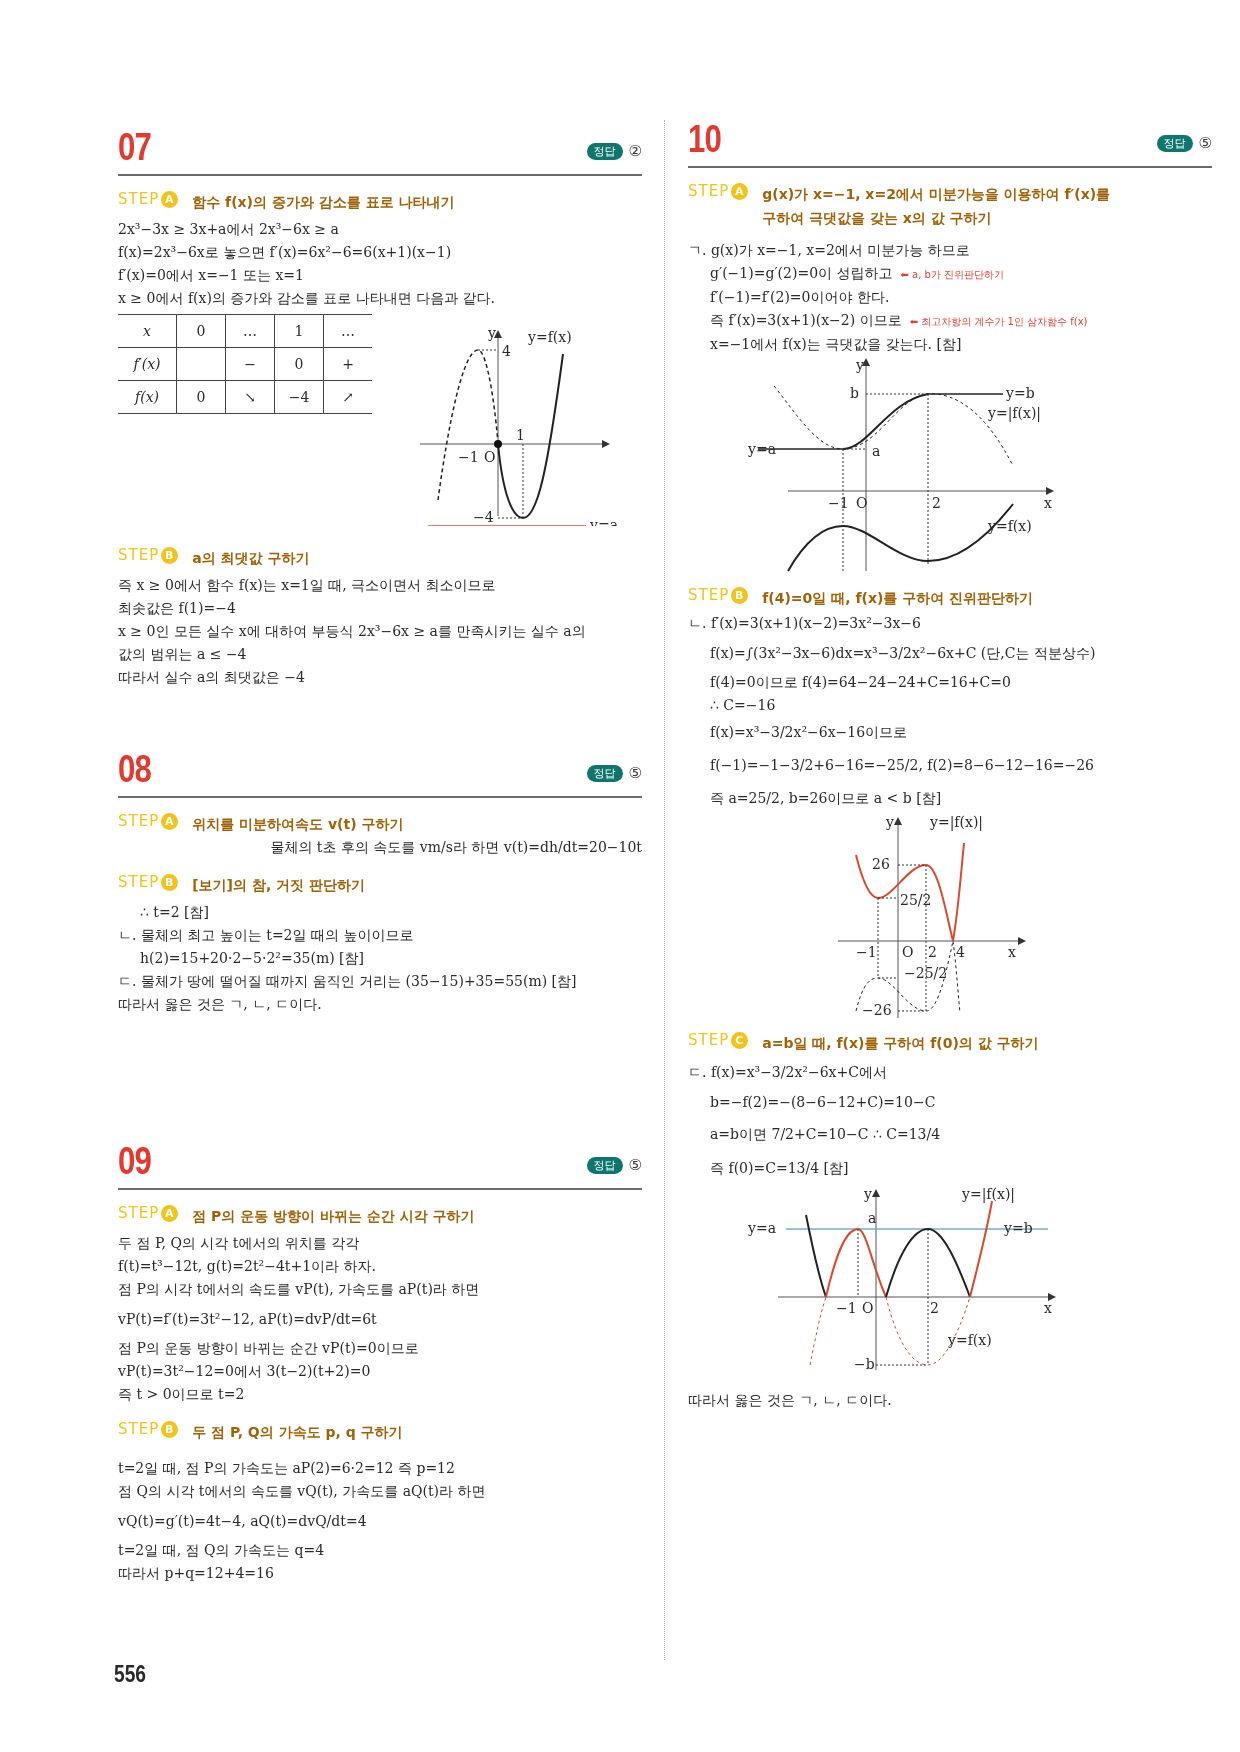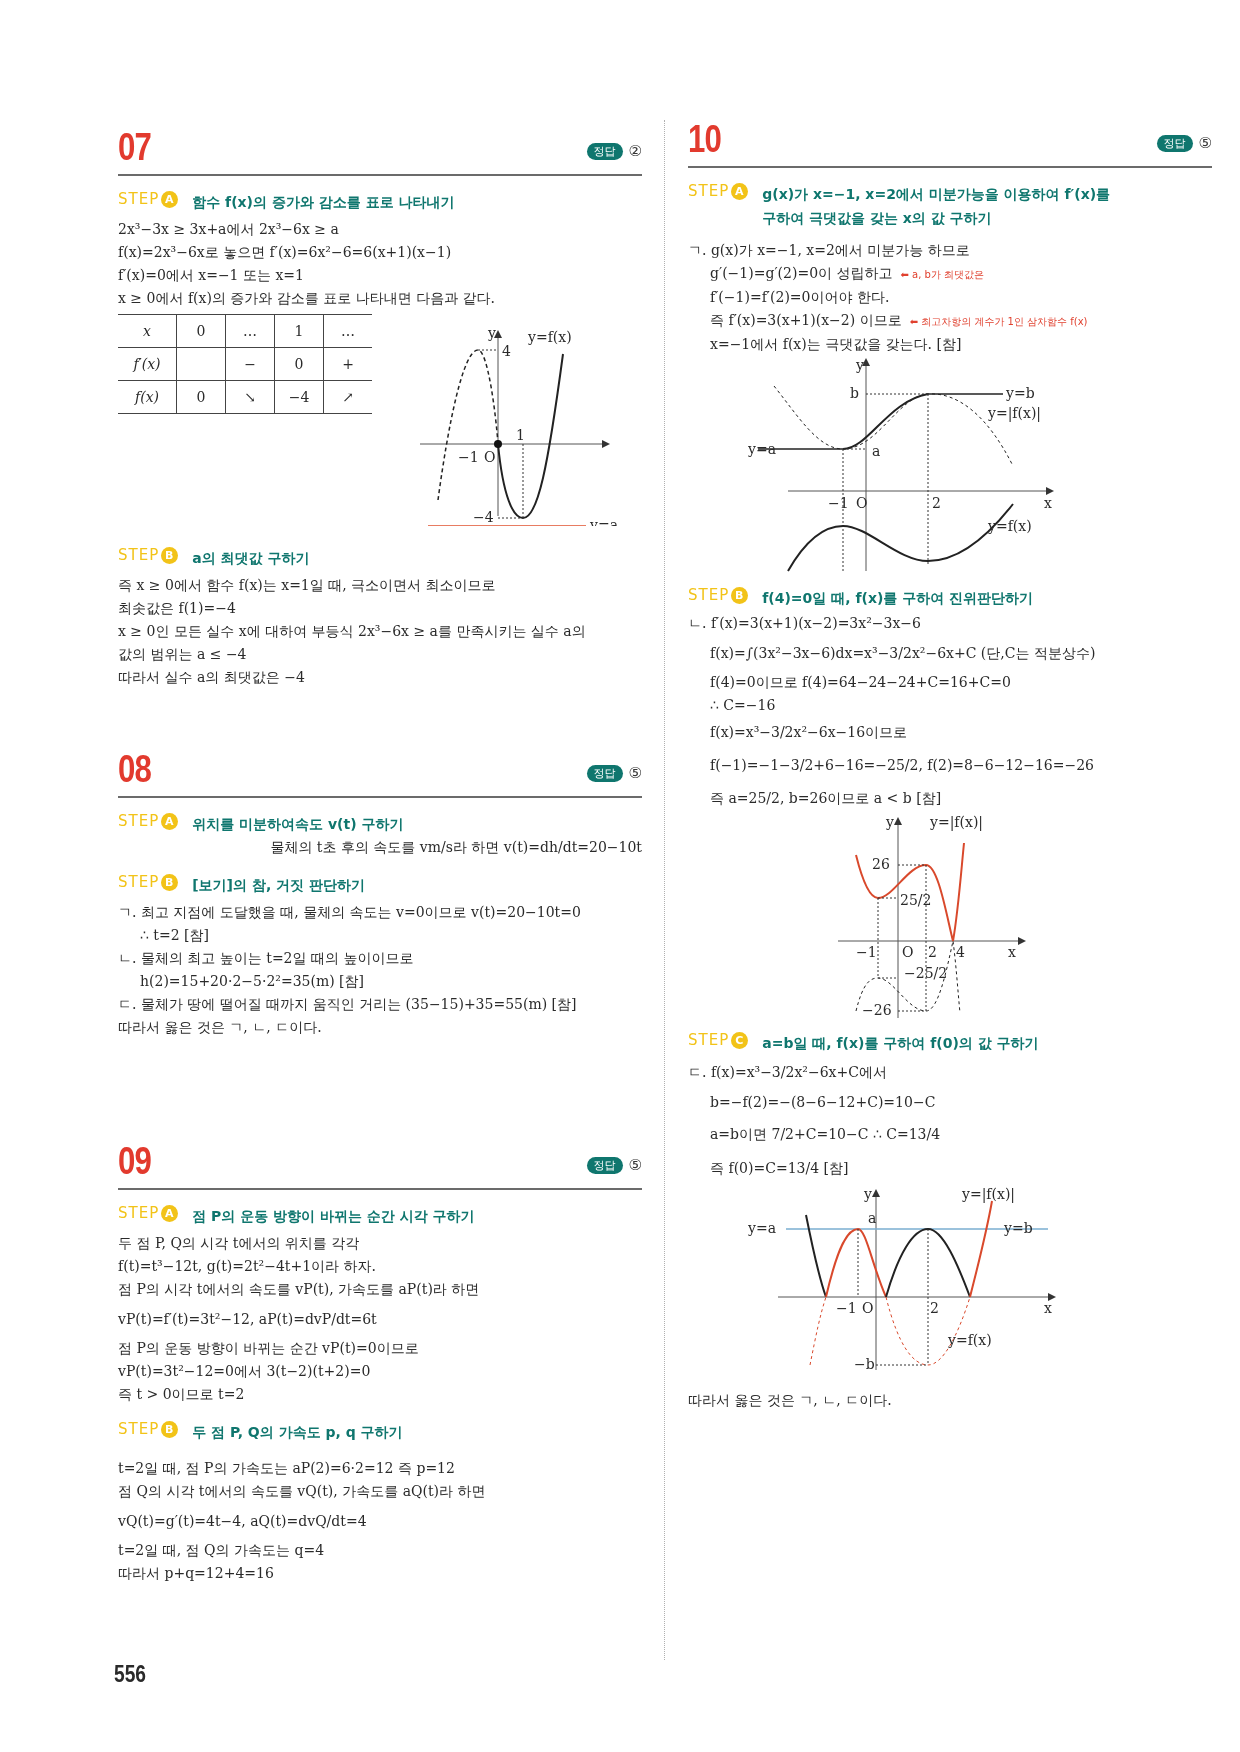--- a/index.html
+++ b/index.html
@@ -14,21 +14,21 @@
   .pnum { position:absolute; left:0; top:0; font-family:"Liberation Sans","DejaVu Sans",sans-serif;
           font-weight:bold; font-size:38px; color:#e23a2e; letter-spacing:-1px; transform:scaleX(0.82); transform-origin:left; }
   .ans { position:absolute; right:0; top:16px; display:flex; align-items:center; gap:6px; }
   .ans-pill { background:#0f766e; color:#fff; font-family:"DejaVu Sans",sans-serif; font-size:11px;
               border-radius:9px; padding:1px 7px; }
   .ans-num { font-family:"DejaVu Sans",sans-serif; font-size:15px; color:#333; }
   .step { display:flex; align-items:flex-start; margin-top:14px; }
   .step-tag { font-family:"DejaVu Sans",sans-serif; color:#f2c318; font-size:15px; letter-spacing:1px; white-space:nowrap; display:flex; align-items:center; }
   .step-badge { display:inline-block; width:17px; height:17px; border-radius:50%; background:#f2c318; color:#fff;
                 font-size:11px; font-weight:bold; text-align:center; line-height:17px; margin-left:2px; }
-  .step-title { font-family:"DejaVu Sans",sans-serif; font-weight:bold; font-size:14px; color:#0f766e; margin-left:14px; line-height:24px; }
+  .step-title { font-family:"DejaVu Sans",sans-serif; font-weight:bold; font-size:14px; color:#a16207; margin-left:14px; line-height:24px; }
   .line { font-family:"DejaVu Serif",serif; font-size:14px; line-height:23px; color:#2a2a2a; white-space:nowrap; }
   .ind { padding-left:22px; }
   .note { font-family:"DejaVu Sans",sans-serif; color:#e0402e; font-size:10px; margin-left:8px; }
   table.inc { border-collapse:collapse; font-size:14px; margin-top:4px; }
   table.inc td { border-top:1px solid #444; border-bottom:1px solid #444; border-left:1px solid #444; width:46px; height:30px; text-align:center; }
   table.inc td:first-child { border-left:none; width:56px; font-style:italic; }
   .graph { position:absolute; }
   .pagenum { position:absolute; left:114px; top:1660px; font-family:"Liberation Sans",sans-serif; font-weight:bold; font-size:24px; color:#2a2a2a; transform:scaleX(0.8); transform-origin:left; }
   svg text { font-family:"DejaVu Serif",serif; font-size:14px; fill:#2a2a2a; }
 </style>
@@ -141,21 +141,20 @@
     </div>
     <div class="line" style="margin-top:0;text-align:right;">물체의 t초 후의 속도를 vm/s라 하면 v(t)=dh/dt=20−10t</div>
     <div class="step">
       <span class="step-tag">
           <span>STEP</span>
           <span class="step-badge">B</span>
         </span>
       <span class="step-title">[보기]의 참, 거짓 판단하기</span>
     </div>
     <div style="margin-top:4px;">
-      <div class="line">ㄱ. 최고 지점에 도달했을 때, 물체의 속도는 v=0이므로 v(t)=20−10t=0</div>
       <div class="line ind">∴ t=2 [참]</div>
       <div class="line">ㄴ. 물체의 최고 높이는 t=2일 때의 높이이므로</div>
       <div class="line ind">h(2)=15+20·2−5·2²=35(m) [참]</div>
       <div class="line">ㄷ. 물체가 땅에 떨어질 때까지 움직인 거리는 (35−15)+35=55(m) [참]</div>
       <div class="line">따라서 옳은 것은 ㄱ, ㄴ, ㄷ이다.</div>
     </div>
   </div>
 
   <div class="problem" style="top:1022px;">
     <div class="ph">
@@ -212,21 +211,21 @@
           <span>STEP</span>
           <span class="step-badge">A</span>
         </span>
       <span class="step-title">
         <span>g(x)가 x=−1, x=2에서 미분가능을 이용하여 f′(x)를</span><br>
         <span>구하여 극댓값을 갖는 x의 값 구하기</span>
       </span>
     </div>
     <div style="margin-top:9px;">
       <div class="line">ㄱ. g(x)가 x=−1, x=2에서 미분가능 하므로</div>
-      <div class="line ind"><span>g′(−1)=g′(2)=0이 성립하고</span><span class="note">⬅ a, b가 최댓값은</span></div>
+      <div class="line ind"><span>g′(−1)=g′(2)=0이 성립하고</span><span class="note">⬅ a, b가 진위판단하기</span></div>
       <div class="line ind">f′(−1)=f′(2)=0이어야 한다.</div>
       <div class="line ind"><span>즉 f′(x)=3(x+1)(x−2) 이므로</span><span class="note">⬅ 최고차항의 계수가 1인 삼차함수 f(x)</span></div>
       <div class="line ind">x=−1에서 f(x)는 극댓값을 갖는다. [참]</div>
     </div>
 
     <svg width="420" height="220" style="margin-left:60px;">
       <line x1="40" y1="135" x2="298" y2="135" stroke="#555"></line>
       <polygon points="298,131 306,135 298,139" fill="#333"></polygon>
       <line x1="118" y1="215" x2="118" y2="4" stroke="#555"></line>
       <polygon points="114,10 118,2 122,10" fill="#333"></polygon>

